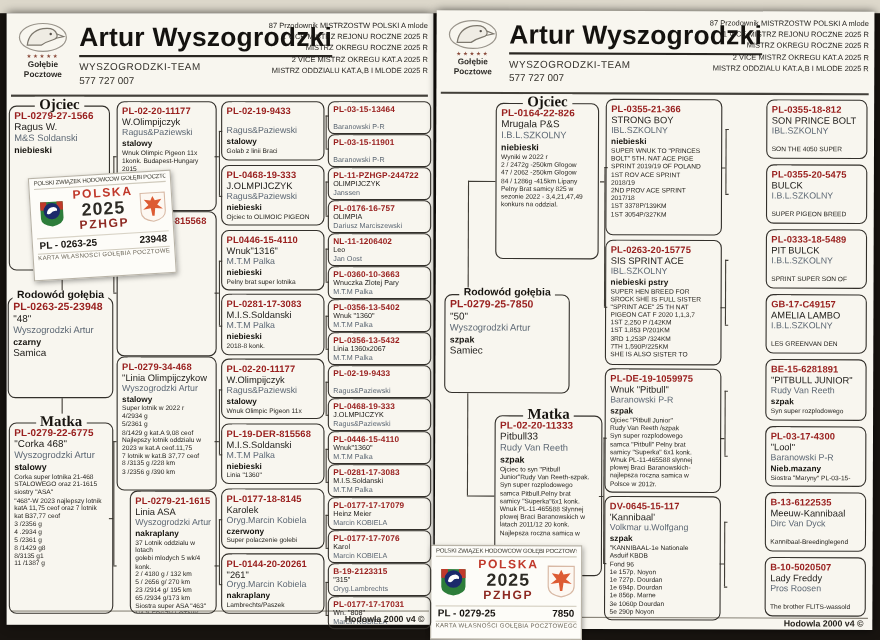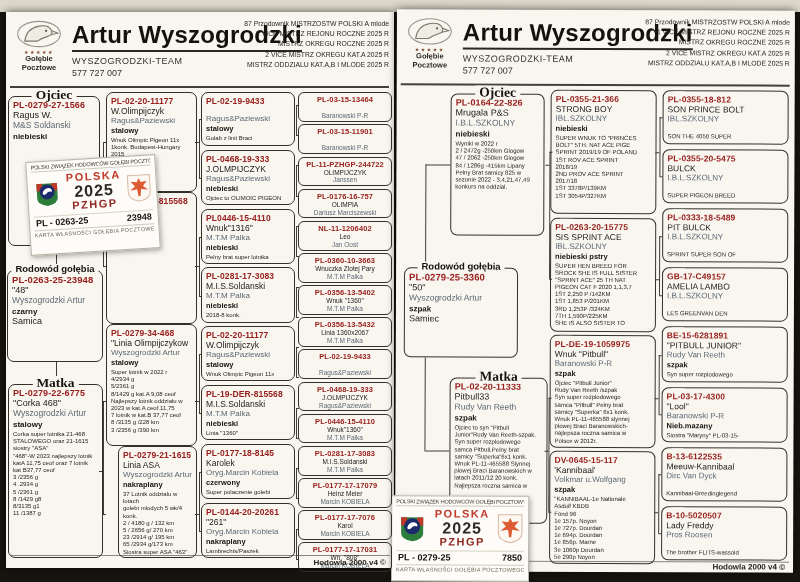--- a/index.html
+++ b/index.html
@@ -55,33 +55,33 @@
   .subjL{left:1px;top:258px;width:96px;height:92px;}
   .mothL{left:2px;top:372px;width:95px;height:174px;}
   .colL2{left:100px;top:80px;width:91px;height:466px;}
   .colL2 .pbox:nth-child(1){min-height:100px;}
   .colL2 .pbox:nth-child(2){min-height:132px;}
   .colL2 .pbox:nth-child(3){min-height:122px;}
   .colL2 .pbox:nth-child(4){min-height:88px;margin-left:12px;}
   .colL3{left:195px;top:80px;width:94px;height:466px;}
   .colL3 .pbox{min-height:54px;}
   .colL4{left:292px;top:80px;width:94px;height:480px;}
-  .colL4 .pbox{min-height:26px;text-align:center;}
+  .colL4 .pbox{min-height:26px;}
 
   
   .fatherR{left:54px;top:84px;width:94px;height:142px;}
   .subjR{left:8px;top:258px;width:114px;height:90px;}
   .mothR{left:54px;top:368px;width:98px;height:146px;}
   .colR2{left:154px;top:80px;width:106px;height:474px;}
   .colR2 .pbox:nth-child(1){min-height:124px;}
   .colR2 .pbox:nth-child(2){min-height:114px;}
   .colR2 .pbox:nth-child(3){min-height:108px;}
   .colR2 .pbox:nth-child(4){min-height:104px;}
   .colR3{left:266px;top:80px;width:126px;height:470px;}
-  .colR3 .pbox{min-height:54px;}
+  .colR3 .pbox{min-height:54px;margin-left:34px;}
 
   
   .sticker{position:absolute;background:#fdfcf8;border:1px solid #b9b4a8;
            box-shadow:1px 2px 5px rgba(0,0,0,.35);z-index:6;box-sizing:border-box;padding:2px 4px;}
   .stickL{left:22px;top:146px;width:130px;height:94px;transform:rotate(-3.5deg);}
   .stickR{left:-4px;top:486px;width:138px;height:86px;}
   .st-top{font-size:5.5px;color:#3a382f;text-align:center;border-bottom:1px solid #cfcabc;
           padding-bottom:1px;white-space:nowrap;overflow:hidden;letter-spacing:-.2px;}
   .st-mid{display:flex;align-items:center;justify-content:space-between;padding:2px 1px;}
   .st-cty{text-align:center;line-height:1.05;}
@@ -361,20 +361,26 @@
     <span class="tag">O</span>
   <div class="r-ring">PL-0177-17-17079</div>
           <div class="r-n">Heinz Meier</div>
           <div class="r-b">Marcin KOBIELA</div>
         </div>
         <div class="pbox">
     <span class="tag">M</span>
   <div class="r-ring">PL-0177-17-7076</div>
           <div class="r-n">Karol</div>
           <div class="r-b">Marcin KOBIELA</div>
+        </div>
+        <div class="pbox">
+    <span class="tag">O</span>
+  <div class="r-ring">B-19-2123315</div>
+          <div class="r-n">"315"</div>
+          <div class="r-b">Oryg.Lambrechts</div>
         </div>
         <div class="pbox">
     <span class="tag">M</span>
   <div class="r-ring">PL-0177-17-17031</div>
           <div class="r-n">Wn. "808"</div>
           <div class="r-b">Marcin KOBIELA</div>
         </div>
       </div>
 
     <div class="sticker stickL">
@@ -497,21 +503,21 @@
 2 / 2472g -250km Glogow
 47 / 2062 -250km Glogow
 84 / 1286g -415km Lipany
 Pelny Brat samicy 825 w
 sezonie 2022  - 3,4,21,47,49
 konkurs na oddzial.</div>
     </div>
 
     <div class="pbox abox subjR subj">
       <span class="blab rlab">Rodowód gołębia</span>
-      <div class="r-ring">PL-0279-25-3360</div>
+      <div class="r-ring">PL-0279-25-7850</div>
       <div class="r-n">"50"</div>
       <div class="r-b">Wyszogrodzki Artur</div>
       <div class="r-c">szpak</div>
       <div class="r-n">Samiec</div>
     </div>
 
     <div class="pbox abox mothR">
       <span class="blab">Matka</span>
       <div class="r-ring">PL-02-20-11333</div>
       <div class="r-n">Pitbull33</div>

